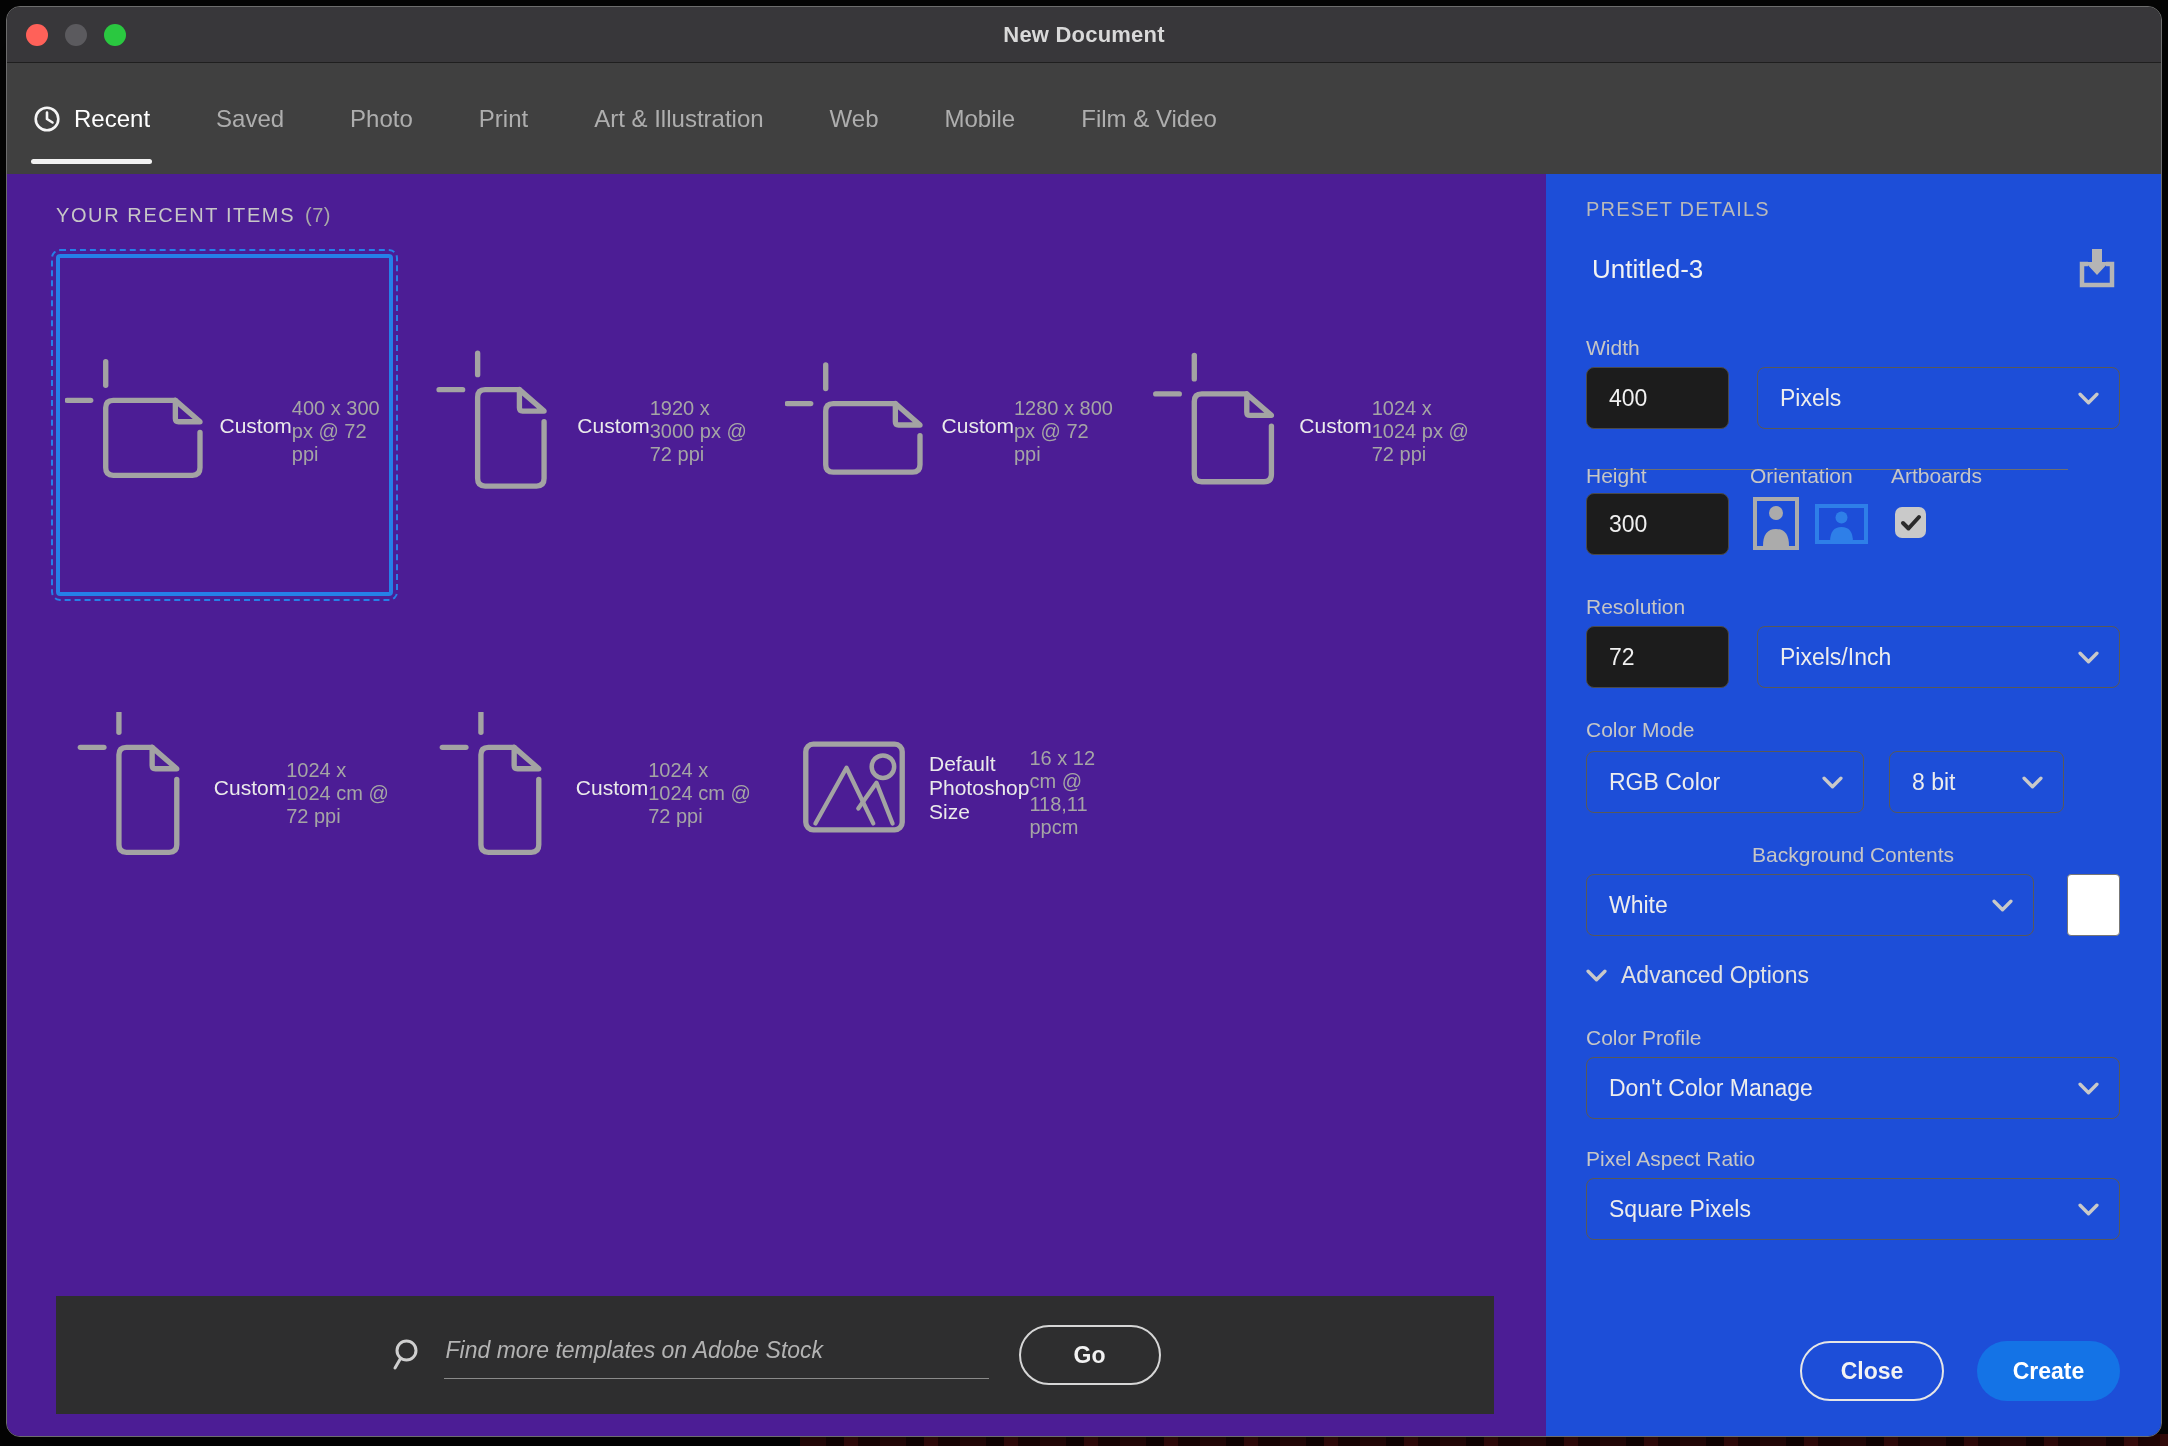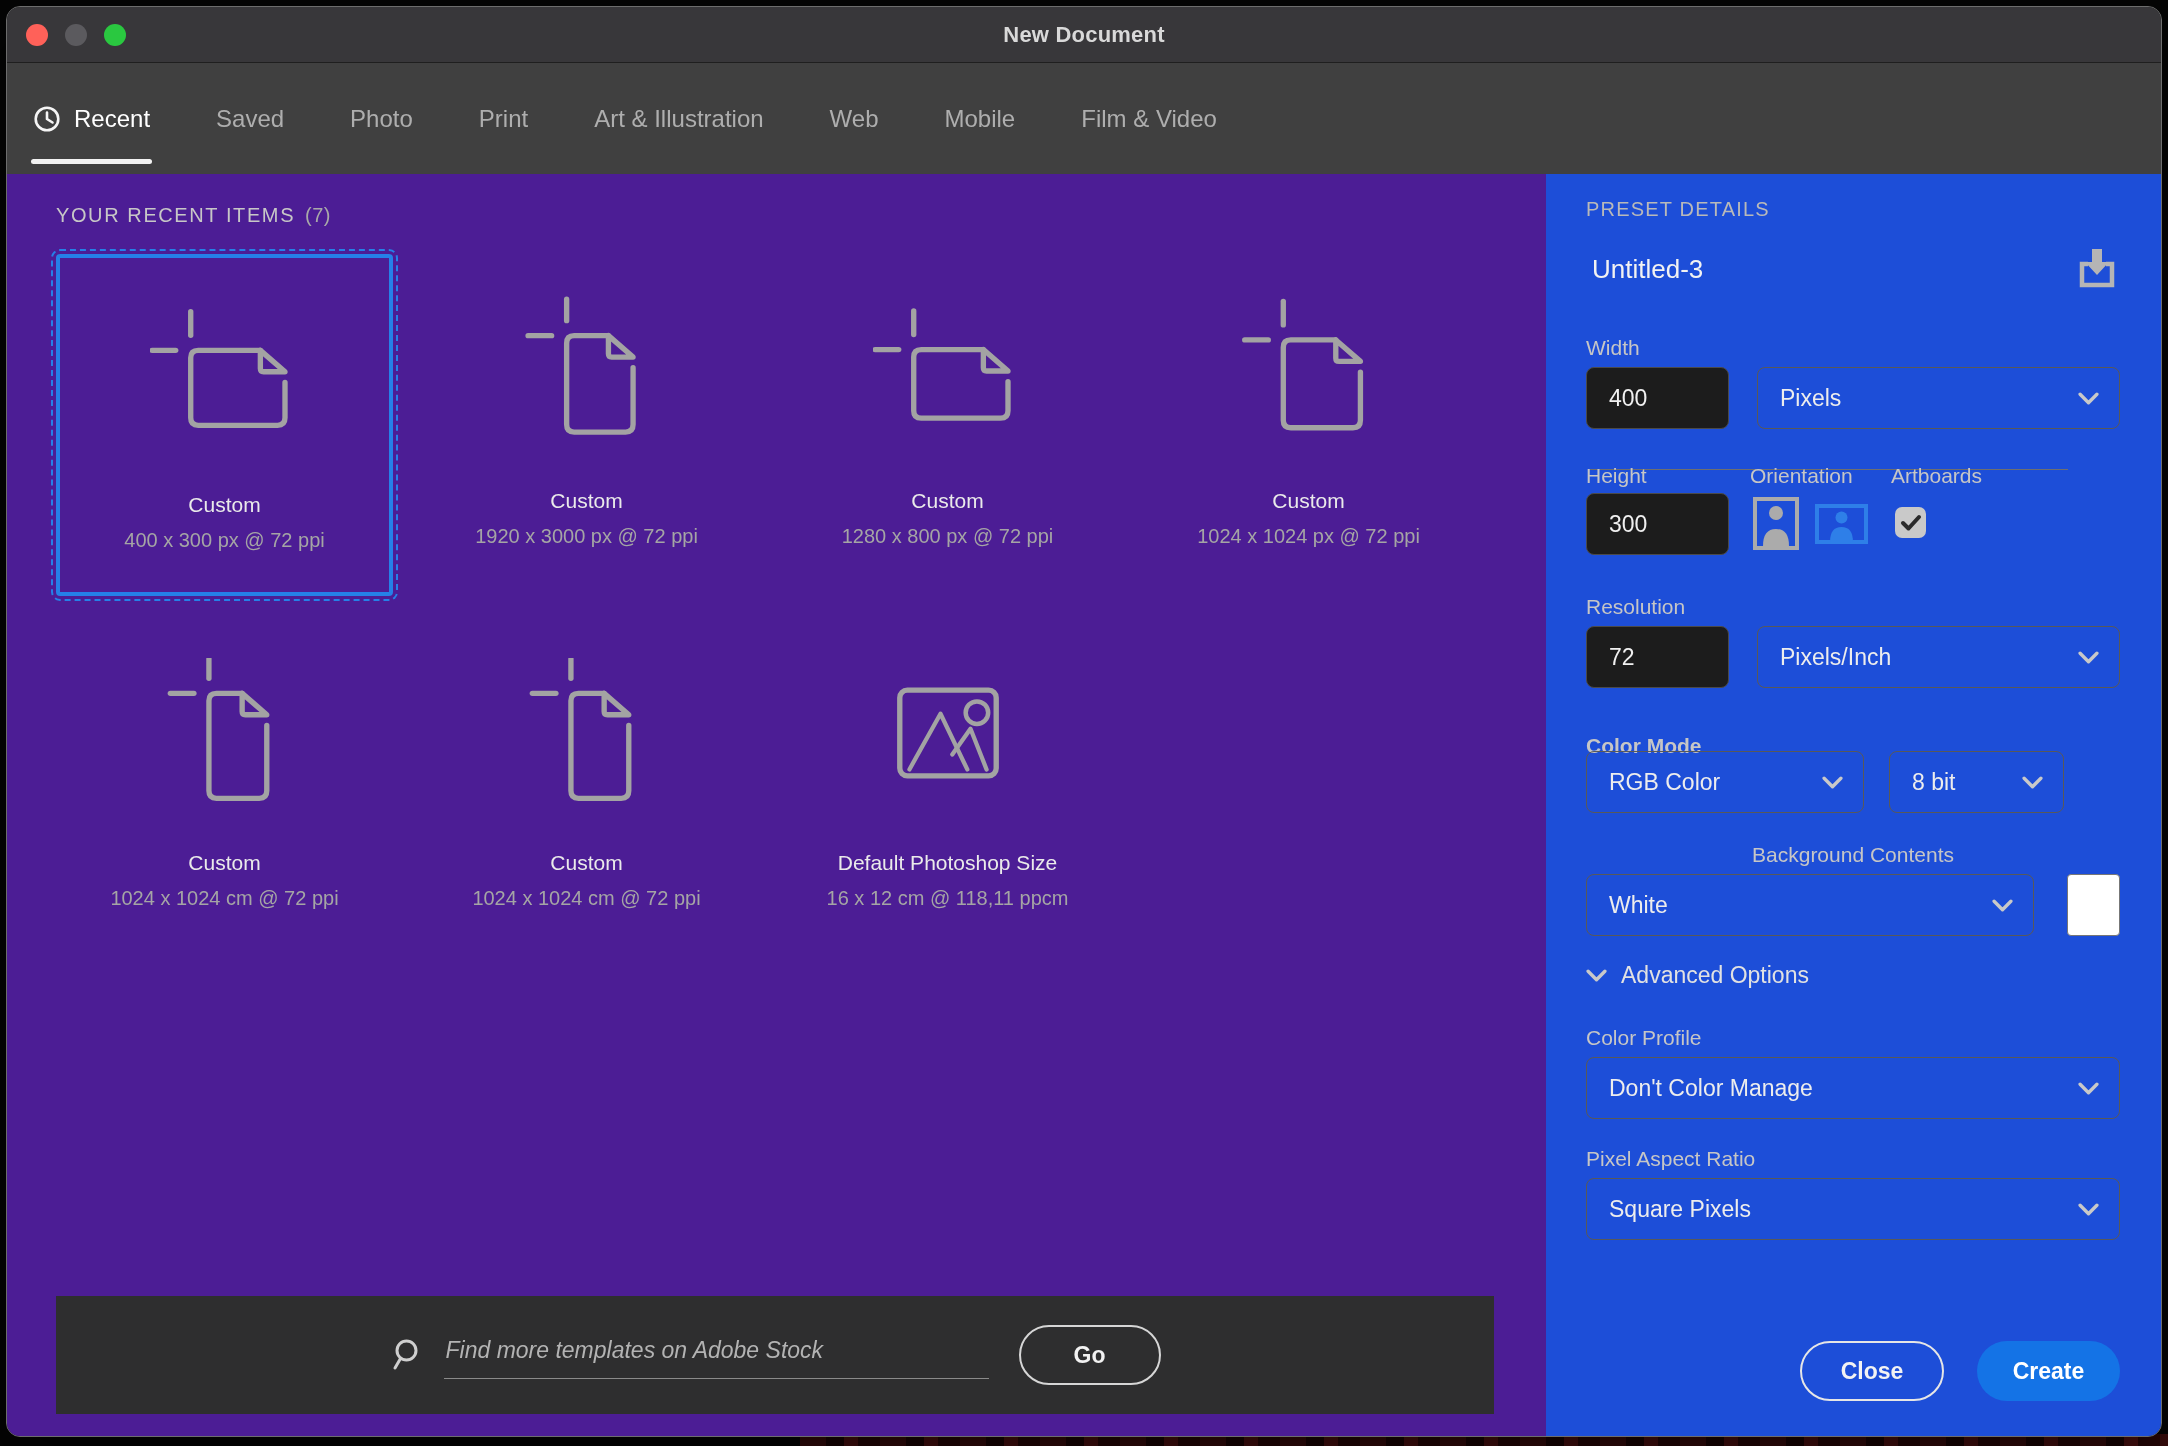--- a/index.html
+++ b/index.html
@@ -27,21 +27,21 @@
   .tab { position:relative; display:flex; align-items:center; gap:13px; color:#aeaeae; font-size:24px; cursor:default; }
   .tab.active { color:#ffffff; }
   .tab.active::after { content:""; position:absolute; left:-2px; right:-2px; bottom:10px; height:5px; background:#f2f2f2; border-radius:2.5px; }
 
   
   .content { flex:1; display:flex; min-height:0; }
   .main { width:1539px; position:relative; background:#4c1d95; }
   .section-label { position:absolute; left:49px; top:30px; font-size:20px; letter-spacing:1.6px; color:#c7c7c7; }
   .section-label .count { color:#a9a9a9; letter-spacing:.5px; margin-left:10px; }
 
-  .card { position:absolute; width:337px; height:342px; display:flex; flex-direction:column; align-items:center;
+  .card { position:absolute; width:337px; height:342px; display:flex; flex-direction:row; align-items:center;
     border-radius:4px; }
   .card .icon-area { height:233px; display:flex; align-items:center; justify-content:center; width:100%; }
   .card-name { font-size:21px; color:#eaeaea; margin-top:2px; }
   .card-spec { font-size:20px; color:#a5a5a5; margin-top:12px; }
   .card.selected { border:4px solid #2580e8; outline:2px dashed #2580e8; outline-offset:3px; }
   .doc { stroke:#a3a3a3; stroke-width:5; fill:none; stroke-linecap:round; stroke-linejoin:round; }
   .doc-thin { stroke:#a3a3a3; stroke-width:4; fill:none; stroke-linecap:round; stroke-linejoin:round; }
 
   
   .stock-search { position:absolute; left:49px; top:1122px; width:1438px; height:118px; background:#2e2e2f;
@@ -301,21 +301,21 @@
       <div class="pblock" style="top:452px; display:flex;">
         <input class="num-input" value="72" style="">
         <div class="dd" style="width:429px; margin-left:28px;">
           <span>Pixels/Inch</span>
           <svg class="chev" viewBox="0 0 20 12">
               <path d="M2 2 L10 10 L18 2"></path>
             </svg>
         </div>
       </div>
 
-      <div class="pblock plabel" style="top:560px;font-weight:bold;">Color Mode</div>
+      <div class="pblock plabel" style="top:544px;">Color Mode</div>
       <div class="pblock" style="top:577px; display:flex;">
         <div class="dd" style="width:278px;">
           <span>RGB Color</span>
           <svg class="chev" viewBox="0 0 20 12">
               <path d="M2 2 L10 10 L18 2"></path>
             </svg>
         </div>
         <div class="dd" style="width:175px; margin-left:25px;">
           <span>8 bit</span>
           <svg class="chev" viewBox="0 0 20 12">

